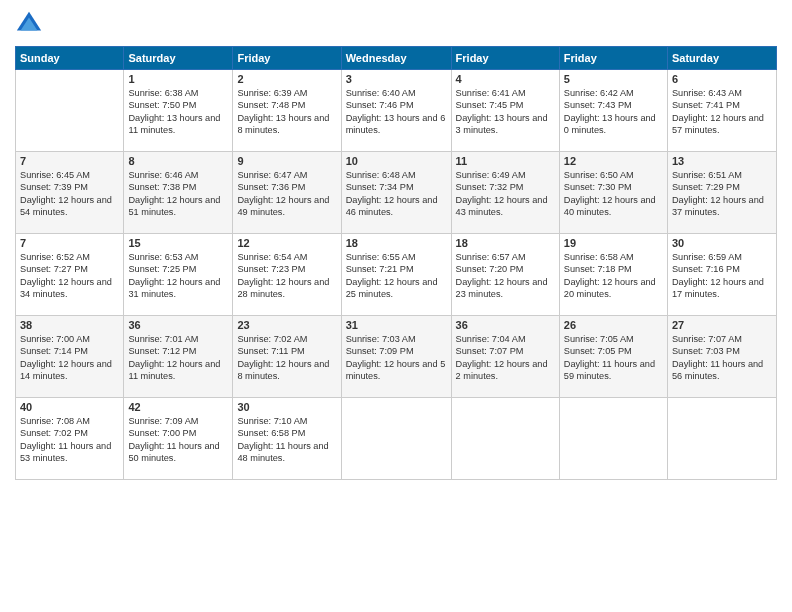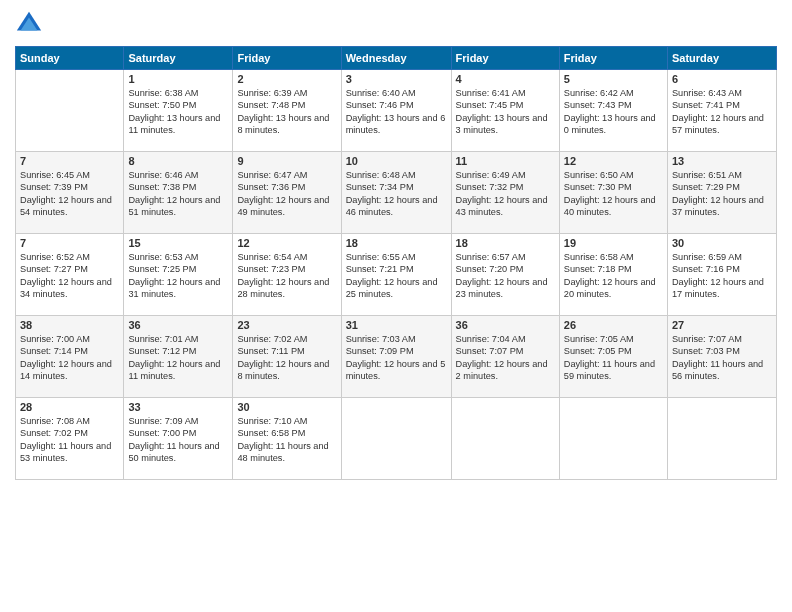--- a/index.html
+++ b/index.html
@@ -306,27 +306,27 @@
           </td>
           <td>
             <span class="cell-date">27</span>
         <div class="cell-info">
           Sunrise: 7:07 AM<br>Sunset: 7:03 PM<br>Daylight: 11 hours and 56 minutes.
         </div>
           </td>
         </tr>
         <tr>
           <td>
-            <span class="cell-date">28</span>
+            <span class="cell-date">40</span>
         <div class="cell-info">
           Sunrise: 7:08 AM<br>Sunset: 7:02 PM<br>Daylight: 11 hours and 53 minutes.
         </div>
           </td>
           <td>
-            <span class="cell-date">33</span>
+            <span class="cell-date">42</span>
         <div class="cell-info">
           Sunrise: 7:09 AM<br>Sunset: 7:00 PM<br>Daylight: 11 hours and 50 minutes.
         </div>
           </td>
           <td>
             <span class="cell-date">30</span>
         <div class="cell-info">
           Sunrise: 7:10 AM<br>Sunset: 6:58 PM<br>Daylight: 11 hours and 48 minutes.
         </div>
           </td>

